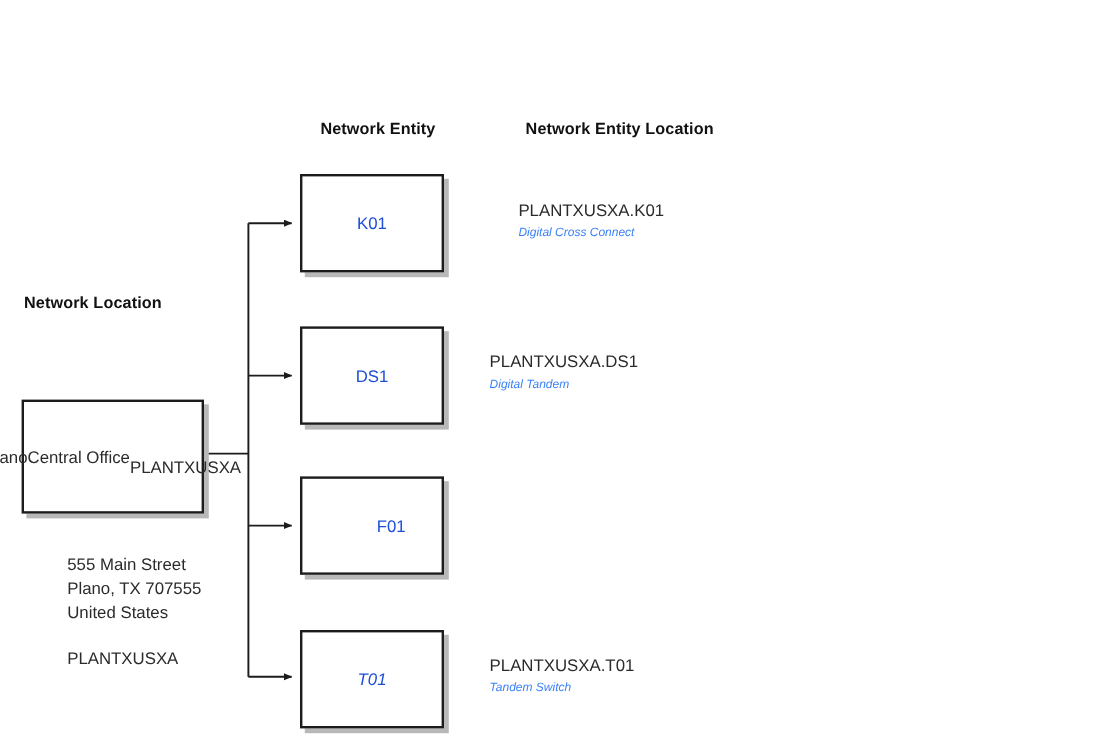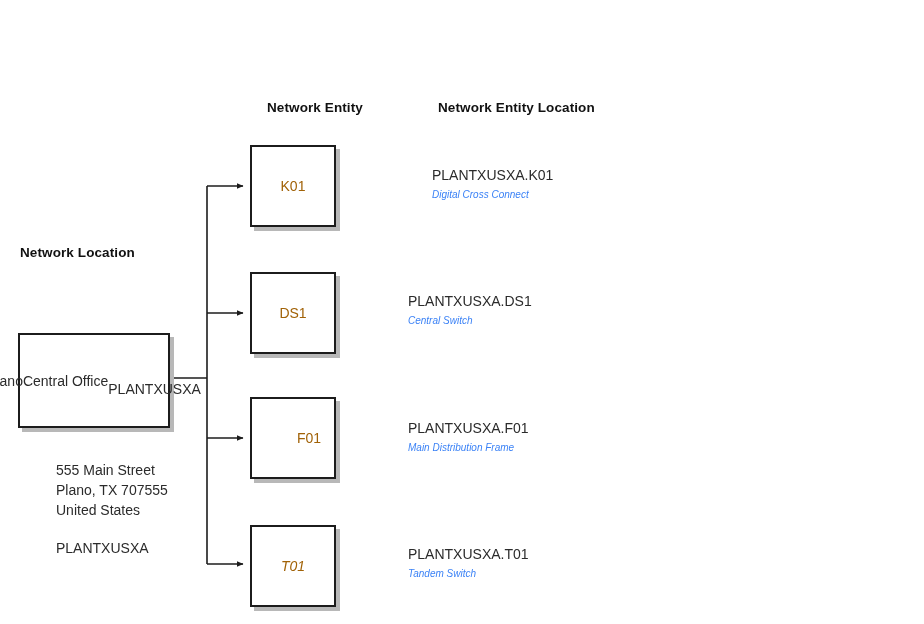--- a/index.html
+++ b/index.html
@@ -37,24 +37,24 @@
     background: #ffffff;
     border: 2px solid #1c1c1c;
     box-shadow: 4px 4px 0 0 #b8b8b8;
     box-sizing: border-box;
     display: flex;
     align-items: center;
     justify-content: center;
     text-align: center;
   }
   .entity-box {
-    width: 86px;
+    width: 120px;
     height: 82px;
     font-size: 14px;
-    color: #a16207;
+    color: #1d4ed8;
   }
   #box-k01 { left: 250px; top: 145px; }
   #box-ds1 { left: 250px; top: 272px; text-align: right; }
   #box-f01 { left: 250px; top: 397px; padding-left: 32px; }
   #box-t01 { left: 250px; top: 525px; font-style: italic; }
 
   #box-location {
     left: 18px;
     top: 333px;
     width: 152px;
@@ -182,27 +182,23 @@
     <span>T01</span>
   </div>
 
   <div class="entity-loc" id="loc-k01">
     <div class="loc-name">PLANTXUSXA.K01</div>
     <div class="loc-desc">Digital Cross Connect</div>
   </div>
 
   <div class="entity-loc" id="loc-ds1">
     <div class="loc-name">PLANTXUSXA.DS1</div>
-    <div class="loc-desc">Central Switch</div>
-  </div>
-
-  <div class="entity-loc" id="loc-f01">
-    <div class="loc-name">PLANTXUSXA.F01</div>
-    <div class="loc-desc">Main Distribution Frame</div>
-  </div>
+    <div class="loc-desc">Digital Tandem</div>
+  </div>
+
 
   <div class="entity-loc" id="loc-t01">
     <div class="loc-name">PLANTXUSXA.T01</div>
     <div class="loc-desc">Tandem Switch</div>
   </div>
 
   <div id="address-block">
     <div class="addr-line">555 Main Street</div>
     <div class="addr-line">Plano, TX 707555</div>
     <div class="addr-line">United States</div>

